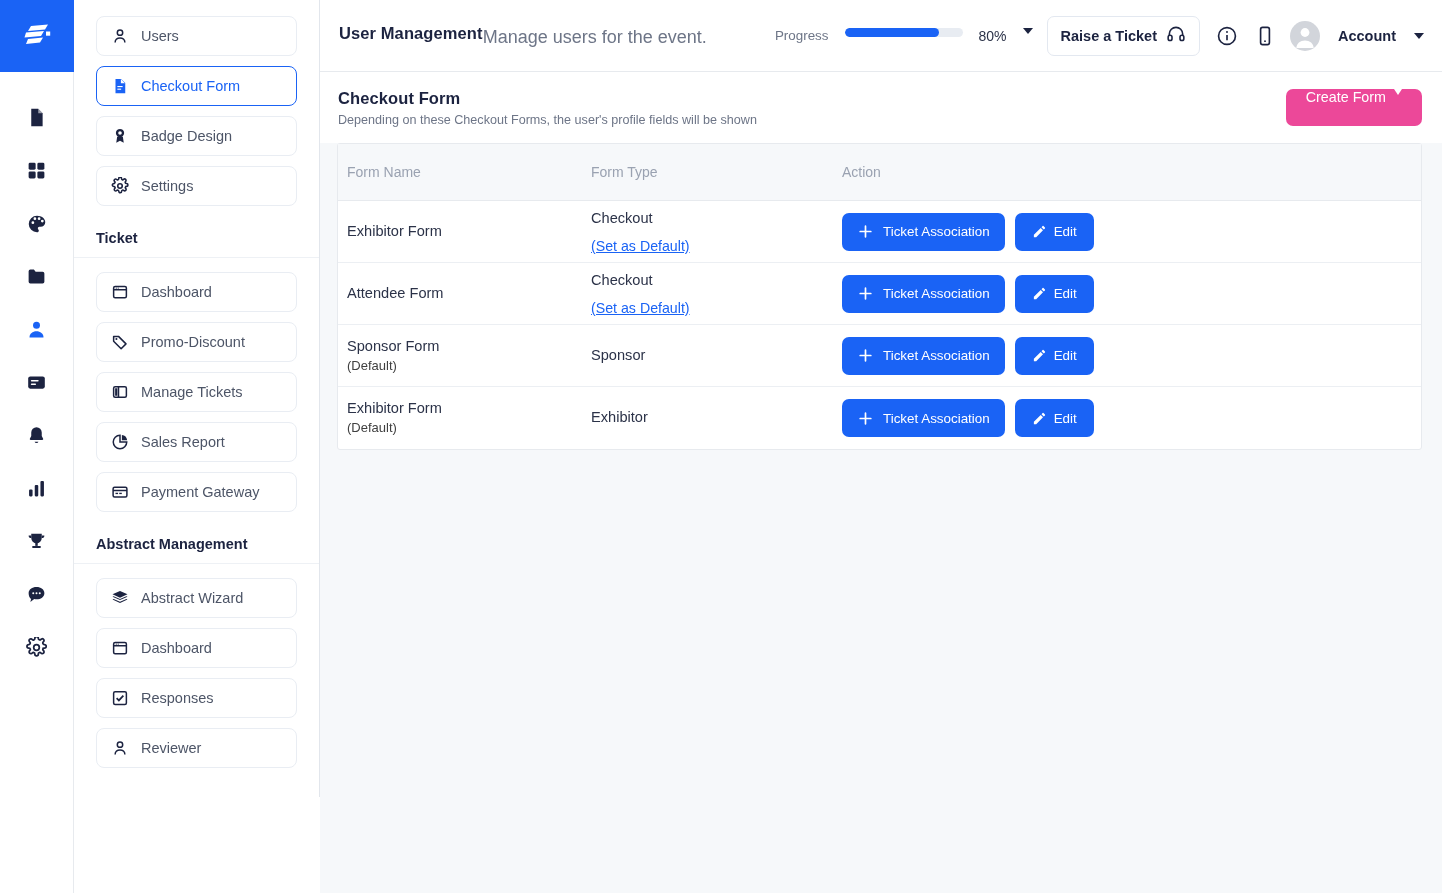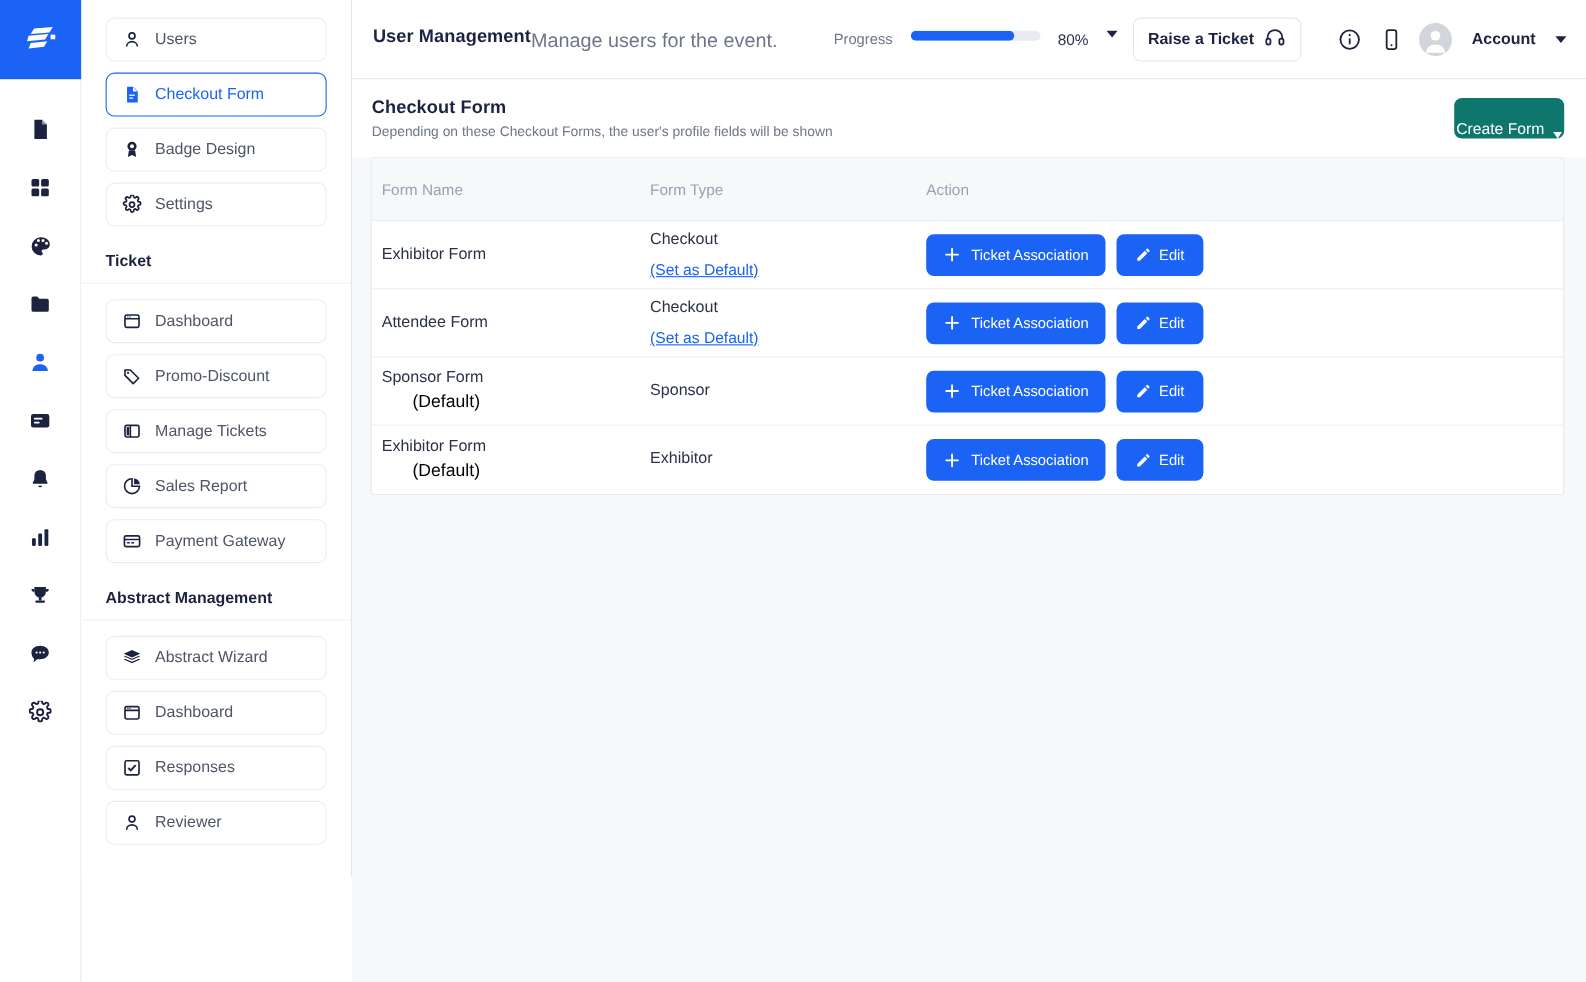--- a/index.html
+++ b/index.html
@@ -95,21 +95,21 @@
   .progress-wrap { display: flex; align-items: flex-start; gap: 16px; margin-right: 14px; }
   .progress-label { font-size: 13.4px; color: #6d7587; }
   .progress-track { width: 118px; height: 9px; border-radius: 6px; background: #e8ecf2; overflow: hidden; }
   .progress-fill { height: 100%; background: #1a63f5; border-radius: 6px; }
   .progress-pct { font-size: 14px; color: #2b3248; }
   .caret { width: 0; height: 0; border-left: 5px solid transparent; border-right: 5px solid transparent; border-top: 6px solid #1c2340; display: inline-block; }
 
   .ticket-btn {
     height: 40px; display: flex; align-items: center; gap: 9px;
     border: 1px solid #e3e8f0; border-radius: 7px;
-    background: #ffffff; padding: 0 13px; margin-right: 25px;
+    background: #ffffff; padding: 0 13px; margin-right: 8px;
     font-size: 14.5px; font-weight: 700; color: #1c2340; cursor: pointer;
   }
   .icon-btn { width: 38px; height: 38px; display: flex; align-items: center; justify-content: center; cursor: pointer; color: #1c2340; }
   .account {
     display: flex; align-items: center; gap: 18px; cursor: pointer;
     margin-left: 6px;
   }
   .avatar {
     width: 30px; height: 30px; border-radius: 50%;
     background: #d2d5db; display: flex; align-items: flex-end; justify-content: center;
@@ -121,23 +121,23 @@
   .content { flex: 1 1 auto; background: #f6f8fa; padding: 0; overflow: hidden; }
   .content-head {
     background: #ffffff;
     padding: 17px 20px 16px 18px;
     display: flex; align-items: flex-start;
   }
   .ch-title { font-size: 16.5px; font-weight: 700; color: #1c2340; letter-spacing: .1px; }
   .ch-sub { font-size: 12.6px; color: #6d7587; margin-top: 5px; }
   .ch-spacer { flex: 1 1 auto; }
   .create-btn {
-    background: #0f766e; color: #ffffff; border: none; border-radius: 7px;
-    height: 37px; padding: 0 2px; font-size: 14.3px; cursor: pointer;
-    display: flex; align-items: flex-end; gap: 8px;
+    background: #ec4899; color: #ffffff; border: none; border-radius: 7px;
+    height: 37px; padding: 0 20px; font-size: 14.3px; cursor: pointer;
+    display: flex; align-items: flex-start; gap: 8px;
     font-family: "Liberation Sans", sans-serif;
   }
   .caret-w { width: 0; height: 0; border-left: 4.5px solid transparent; border-right: 4.5px solid transparent; border-top: 6px solid #ffffff; }
 
   .table-card {
     margin: 0 20px 0 17px;
     background: #ffffff;
     border: 1px solid #e7eaee;
     border-radius: 3px;
   }
@@ -158,21 +158,21 @@
     min-height: 62px;
   }
   .trow:last-child { border-bottom: none; }
   .cell { display: flex; flex-direction: column; justify-content: center; }
   .form-name { font-size: 14.6px; color: #2b3248; line-height: 1.45; }
   .form-type { font-size: 14.6px; color: #2b3248; line-height: 1.45; }
   .sub-link {
     font-size: 14.2px; color: #1a63f5; text-decoration: underline; cursor: pointer;
     margin-top: 8px; align-self: flex-start; line-height: 1.3;
   }
-  .default-tag { font-size: 16px; color: #000000; line-height: 1.45; margin-left: 28px; }
+  .default-tag { font-size: 13px; color: #404040; line-height: 1.45; }
   .actions { display: flex; align-items: center; gap: 10px; }
   .btn-blue {
     background: #1a63f5; color: #ffffff; border: none; border-radius: 7px;
     height: 38px; padding: 0 15px; font-size: 13.4px; cursor: pointer;
     display: flex; align-items: center; gap: 9px;
     font-family: "Liberation Sans", sans-serif;
   }
   .btn-blue.edit { padding: 0 17px; gap: 7px; }
 </style>
 </head>

